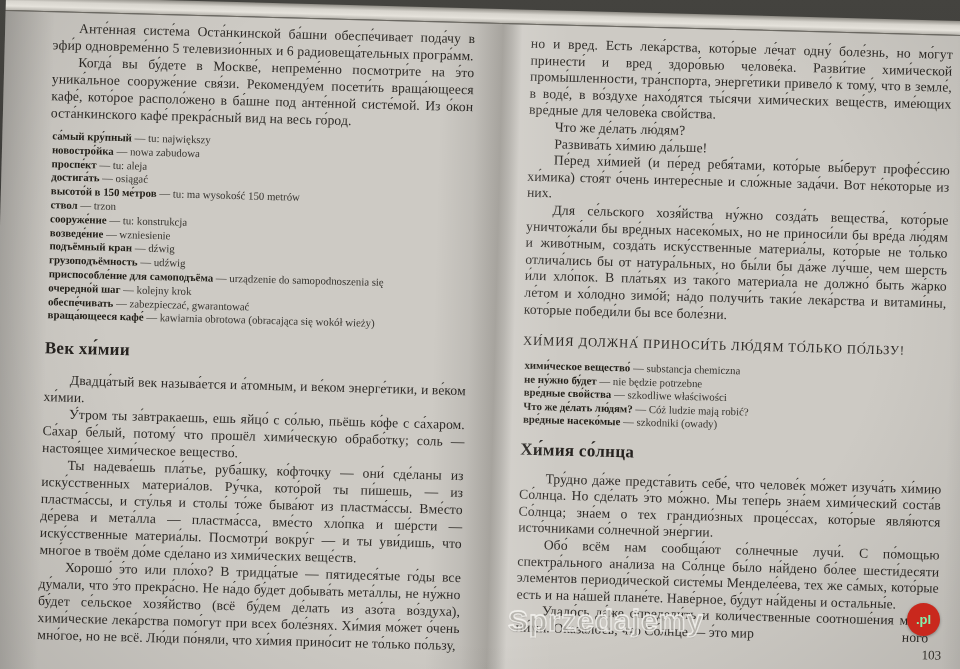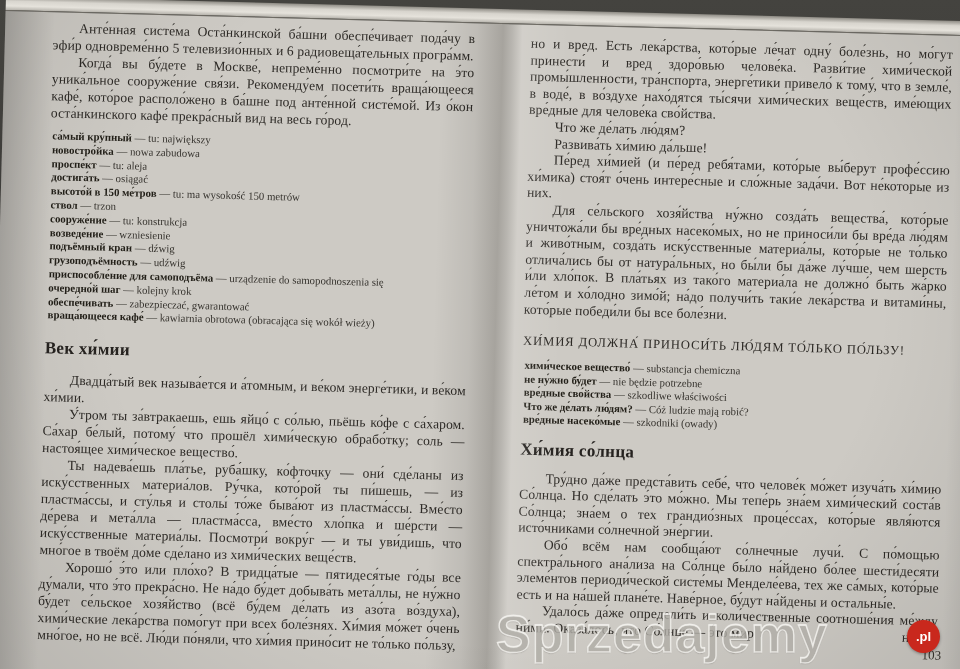--- a/index.html
+++ b/index.html
@@ -66,30 +66,30 @@
     letter-spacing:0.9px; color:#2c2925; text-indent:0;
   }
   .wm-gap { display:inline-block; width:148px; }
   .page-number {
     position:absolute; top:612px; right:40px; font-size:13px; color:#38352f;
   }
 
   
   .watermark { position:absolute; left:496px; top:596px; width:452px; height:64px; z-index:5; }
   .watermark-text {
-    position:absolute; left:0; top:8px;
+    position:absolute; left:12px; top:8px;
     font-family:"Liberation Sans","DejaVu Sans",sans-serif;
-    font-size:52px; font-weight:bold; letter-spacing:1px;
+    font-size:30px; font-weight:bold; letter-spacing:1px;
     color:rgba(206,203,196,0.45);
     -webkit-text-stroke:1.4px rgba(246,245,241,0.8);
     text-shadow:0 1px 1px rgba(86,83,77,0.45), 0 -1px 1px rgba(255,255,255,0.35);
   }
   .watermark-badge {
-    position:absolute; right:8px; top:24px; width:33px; height:33px; border-radius:50%;
-    background:#c9281d; color:#ffffff;
+    position:absolute; right:8px; top:7px; width:33px; height:33px; border-radius:50%;
+    background:#c9281d; color:#86efac;
     font-family:"Liberation Sans","DejaVu Sans",sans-serif;
     font-size:13px; font-weight:bold;
     display:flex; align-items:center; justify-content:center;
     box-shadow:0 1px 3px rgba(0,0,0,0.35);
   }
 </style>
 </head>
 <body>
 
 <div class="photo">

